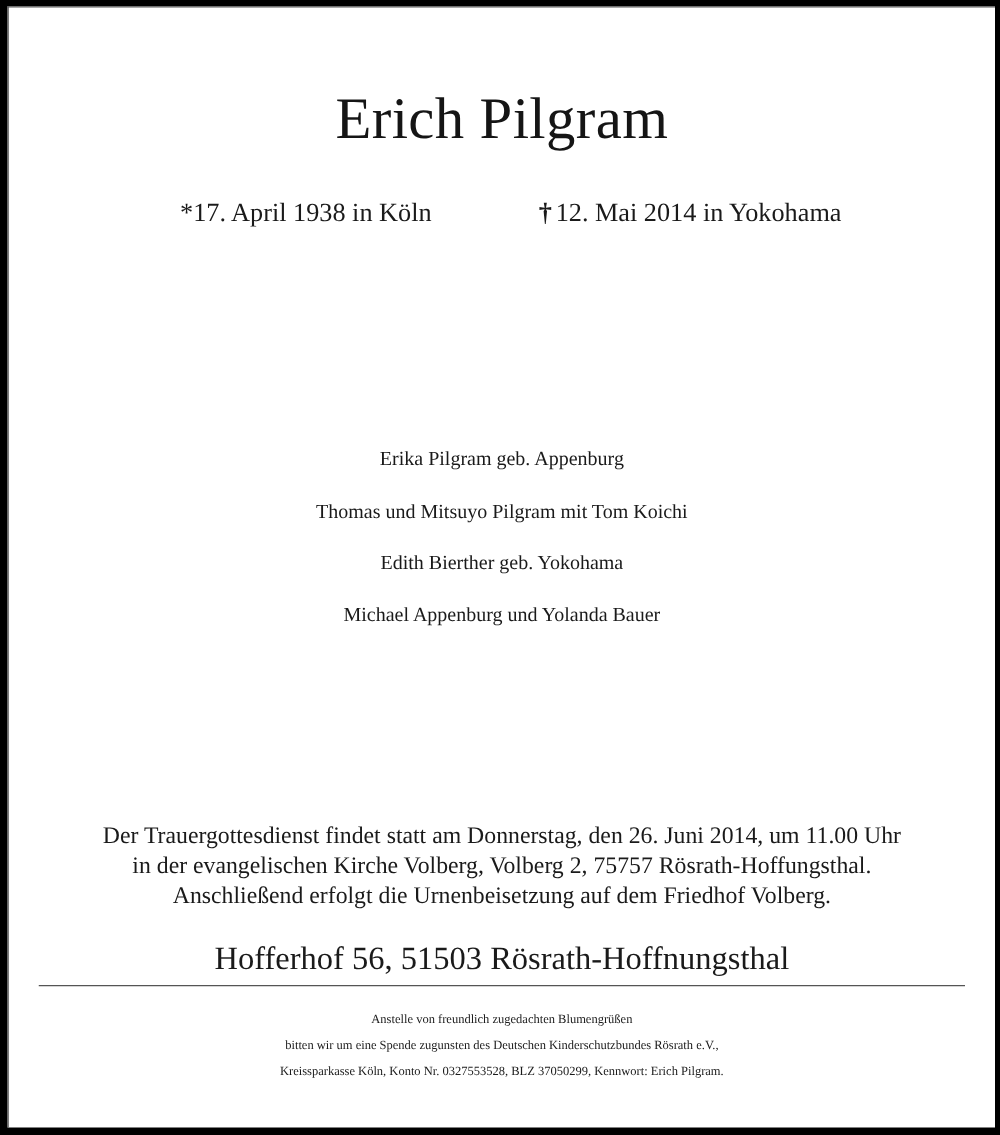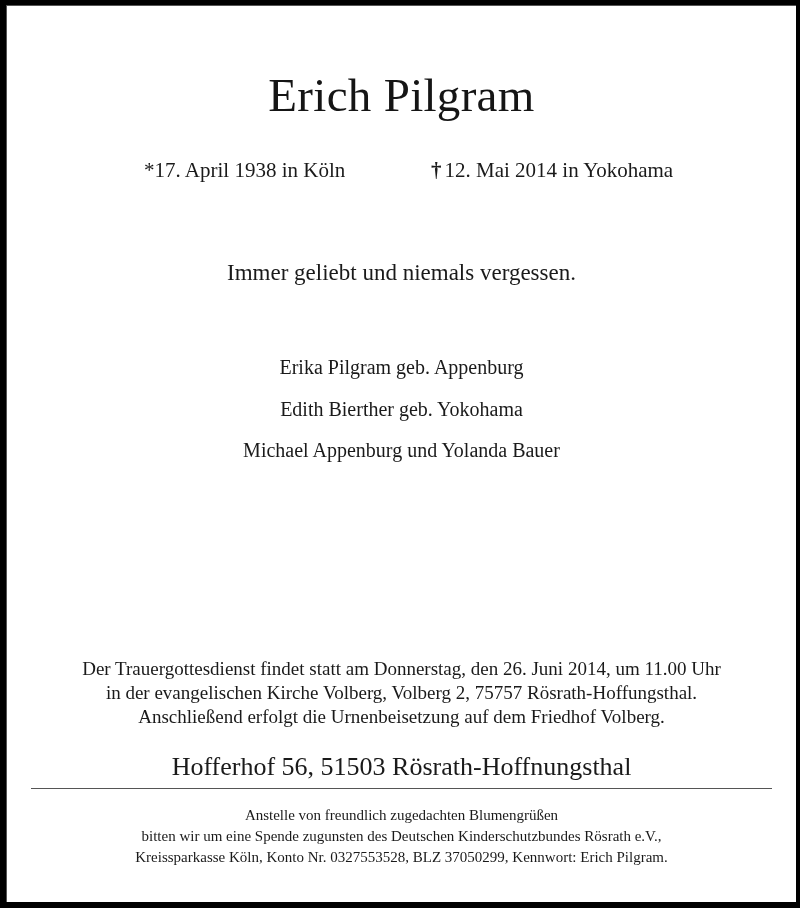--- a/index.html
+++ b/index.html
@@ -54,21 +54,21 @@
     .cross {
       font-weight: bold;
       margin-right: 3px;
     }
     .motto {
       top: 254px;
       font-size: 23px;
     }
     .mourners {
       top: 341px;
-      font-size: 20px;
+      font-size: 16px;
     }
     .mourners div {
       height: 41.5px;
       line-height: 41.5px;
     }
     .service {
       top: 651px;
       font-size: 19px;
       line-height: 24px;
     }
@@ -79,41 +79,41 @@
     .divider {
       position: absolute;
       left: 24px;
       right: 24px;
       top: 782px;
       height: 0;
       border-top: 1.5px solid #555;
     }
     .donation {
       top: 799px;
-      font-size: 15px;
+      font-size: 10px;
       line-height: 21px;
     }
   </style>
 </head>
 <body>
 
 <div class="card">
 
   <div class="abs center name">Erich Pilgram</div>
 
   <div class="abs birth">*17. April 1938 in Köln</div>
 
   <div class="abs death">
     <span class="cross">†</span><span>12. Mai 2014 in Yokohama</span>
   </div>
 
-  <div class="abs center motto">Immer geliebt und niemals vergessen.</div>
 
   <div class="abs center mourners">
     <div>Erika Pilgram geb. Appenburg</div>
+    <div>Thomas und Mitsuyo Pilgram mit Tom Koichi</div>
     <div>Edith Bierther geb. Yokohama</div>
     <div>Michael Appenburg und Yolanda Bauer</div>
   </div>
 
   <div class="abs center service">
     <div>Der Trauergottesdienst findet statt am Donnerstag, den 26. Juni 2014, um 11.00 Uhr</div>
     <div>in der evangelischen Kirche Volberg, Volberg 2, 75757 Rösrath-Hoffungsthal.</div>
     <div>Anschließend erfolgt die Urnenbeisetzung auf dem Friedhof Volberg.</div>
   </div>
 

